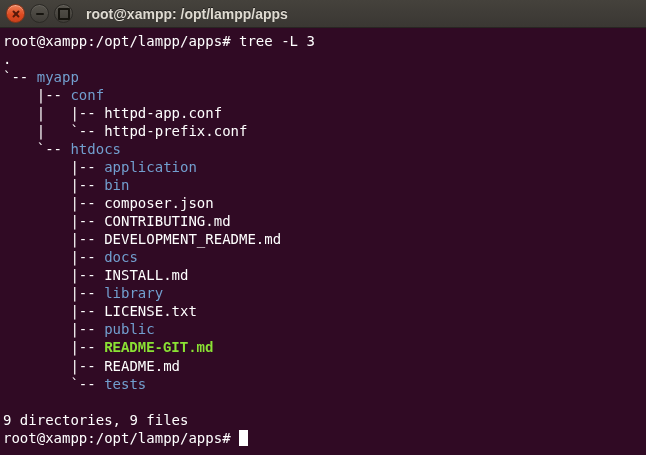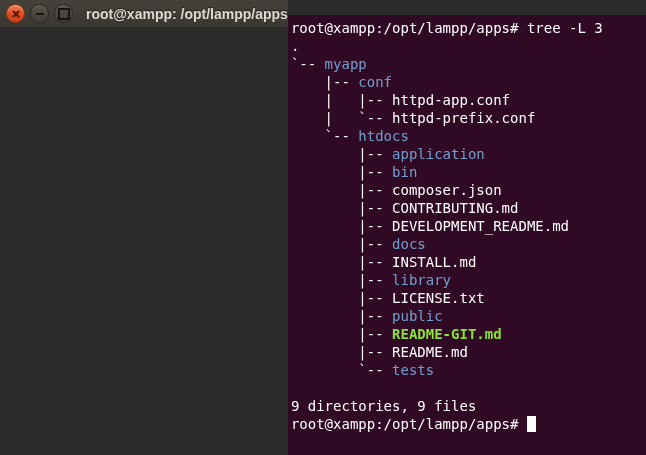--- a/index.html
+++ b/index.html
@@ -4,21 +4,21 @@
 <style>
   * { margin: 0; padding: 0; box-sizing: border-box; }
   html, body {
     width: 646px; height: 455px;
     overflow: hidden;
     font-family: "Liberation Sans", sans-serif;
     background: #2b2b2b;
   }
   .window {
     width: 646px; height: 455px;
-    display: flex; 
+    display: flex; flex-direction: column;
   }
   
   .titlebar {
     height: 28px; flex: 0 0 28px;
     background: linear-gradient(to bottom, #45423c, #3a3733);
     border-bottom: 1px solid #282522;
     display: flex; align-items: center;
     padding-left: 6px;
   }
   .winbtn {
@@ -72,26 +72,25 @@
   .terminal {
     flex: 1 1 auto;
     background: var(--term-bg, #300a24);
     padding: 4px 2px 0 3px;
     font-family: "DejaVu Sans Mono", "Liberation Mono", monospace;
     font-size: 14px;
     line-height: 18px;
     color: var(--term-fg, #ffffff);
     white-space: pre;
     overflow: hidden;
-    margin-top: 15px;
   }
   .term-line { min-height: 18px; }
   .seg-plain { color: var(--term-fg, #ffffff); }
   .seg-dir   { color: var(--dir-color, #729fcf); font-weight: normal; }
-  .seg-exec  { color: var(--exec-color, #8ae234); font-weight: bold; }
+  .seg-exec  { color: var(--exec-color, #8ae234); font-weight: bold; font-family: Liberation Mono, monospace; }
   .seg-cursor {
     display: inline-block;
     width: 9px; height: 16px;
     background: var(--term-fg, #ffffff);
     vertical-align: text-bottom;
   }
 </style>
 </head>
 <body>
 

